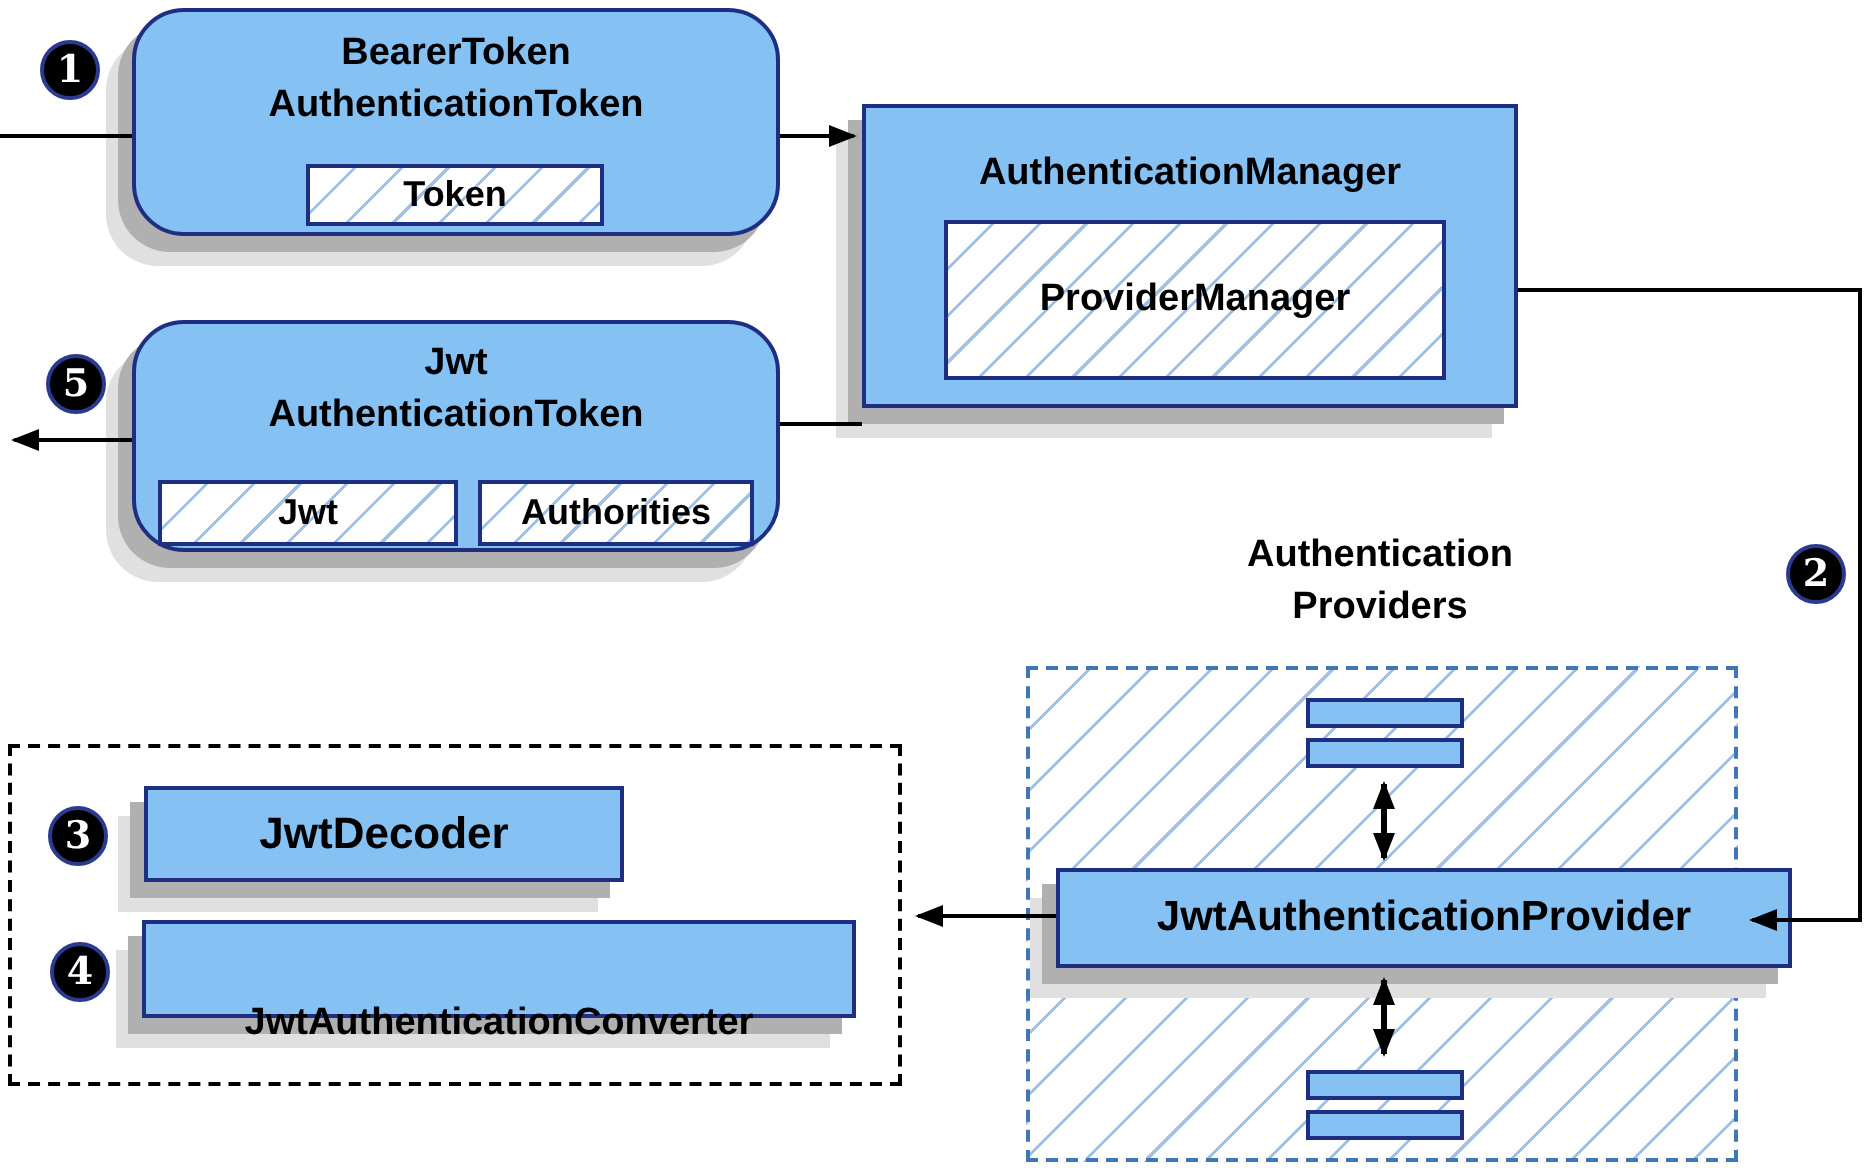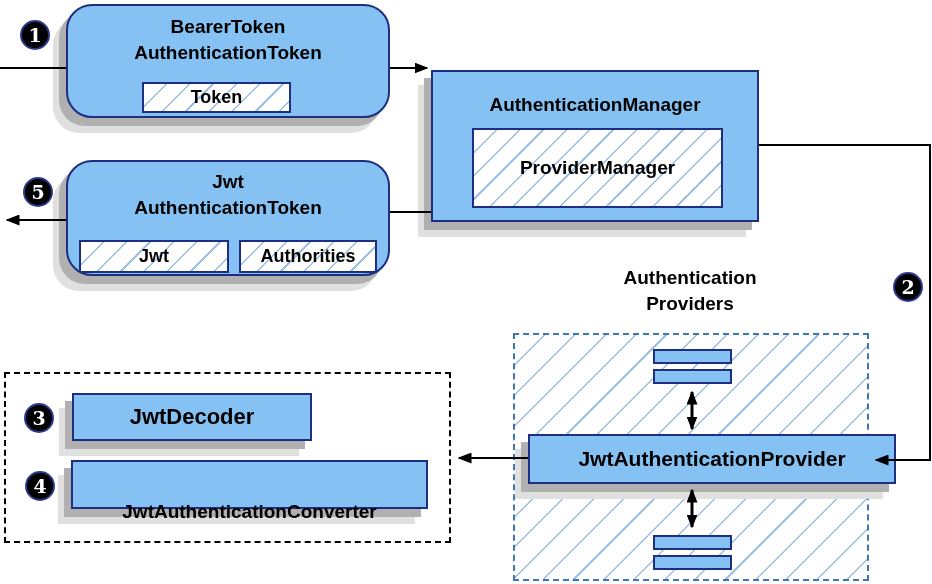--- a/index.html
+++ b/index.html
@@ -118,26 +118,26 @@
 
   <div class="dashed-container"></div>
 
   <div class="dotted-container"></div>
 
   <div class="bluebox rounded" style="left:66px; top:4px; width:324px; height:114px;">
     <div class="box-title" style="padding-top:8px;">
       <span>BearerToken</span>
       <span>AuthenticationToken</span>
     </div>
-    <div class="chip" style="left:74px; top:76px; width:149px; height:31px;">
+    <div class="chip" style="left:85px; top:76px; width:149px; height:31px;">
       <span>Token</span>
     </div>
   </div>
 
-  <div class="bluebox" style="left:431px; top:70px; width:328px; height:152px;">
+  <div class="bluebox" style="left:431px; top:52px; width:328px; height:152px;">
     <div class="box-title" style="padding-top:20px;">
       <span>AuthenticationManager</span>
     </div>
     <div class="chip" style="left:39px; top:56px; width:251px; height:80px; font-size:19px;">
       <span>ProviderManager</span>
     </div>
   </div>
 
   <div class="bluebox rounded" style="left:66px; top:160px; width:324px; height:116px;">
     <div class="box-title" style="padding-top:7px;">

